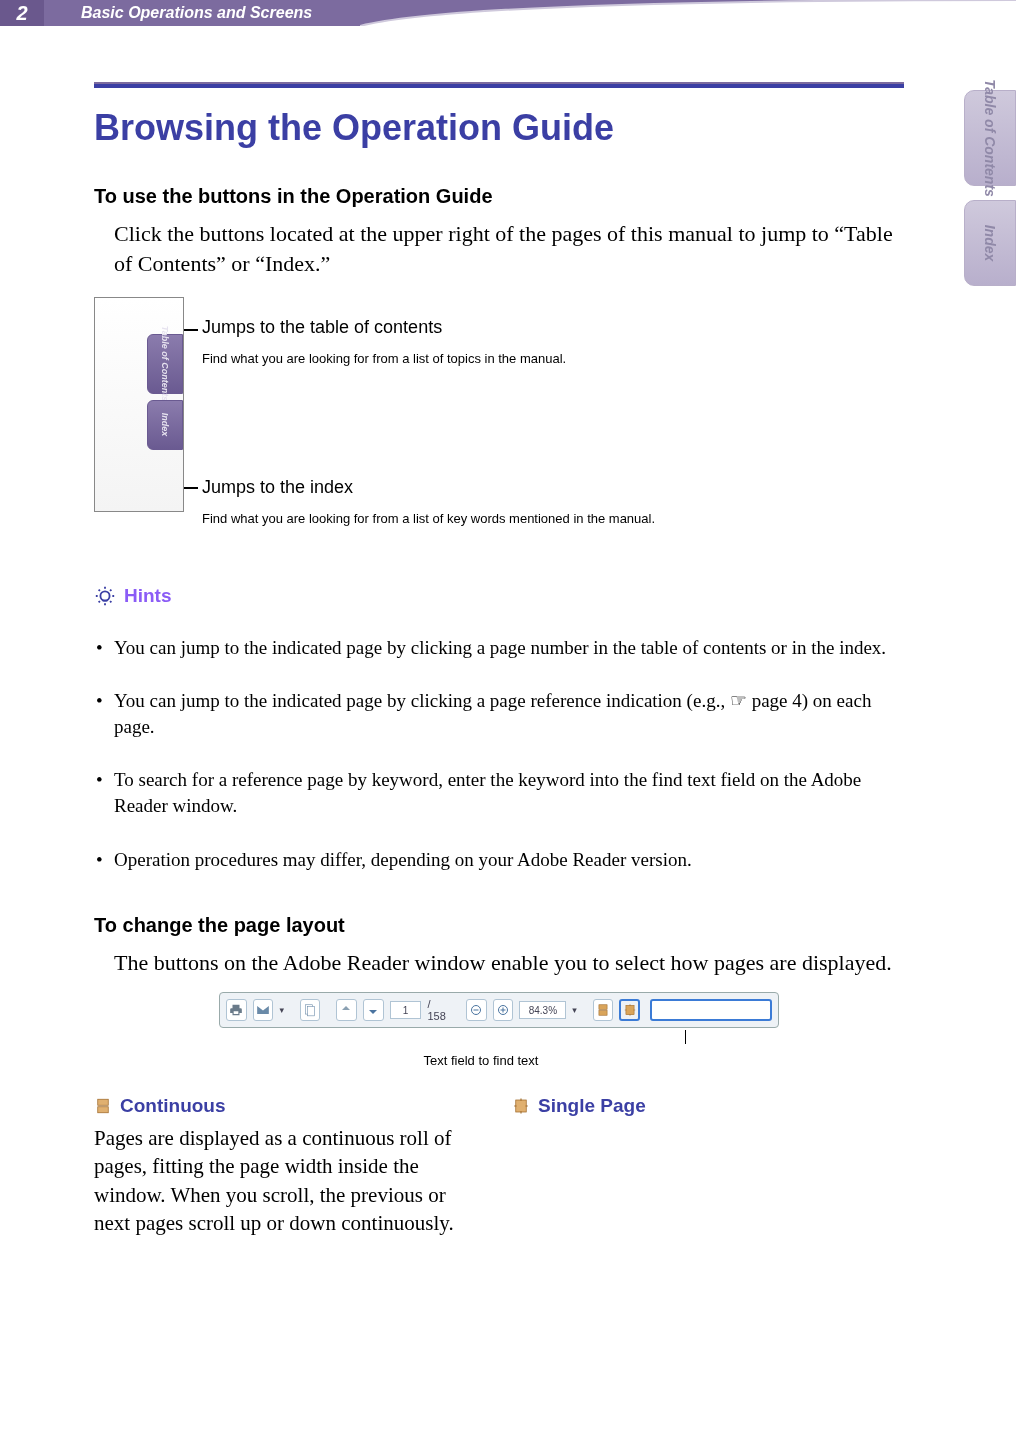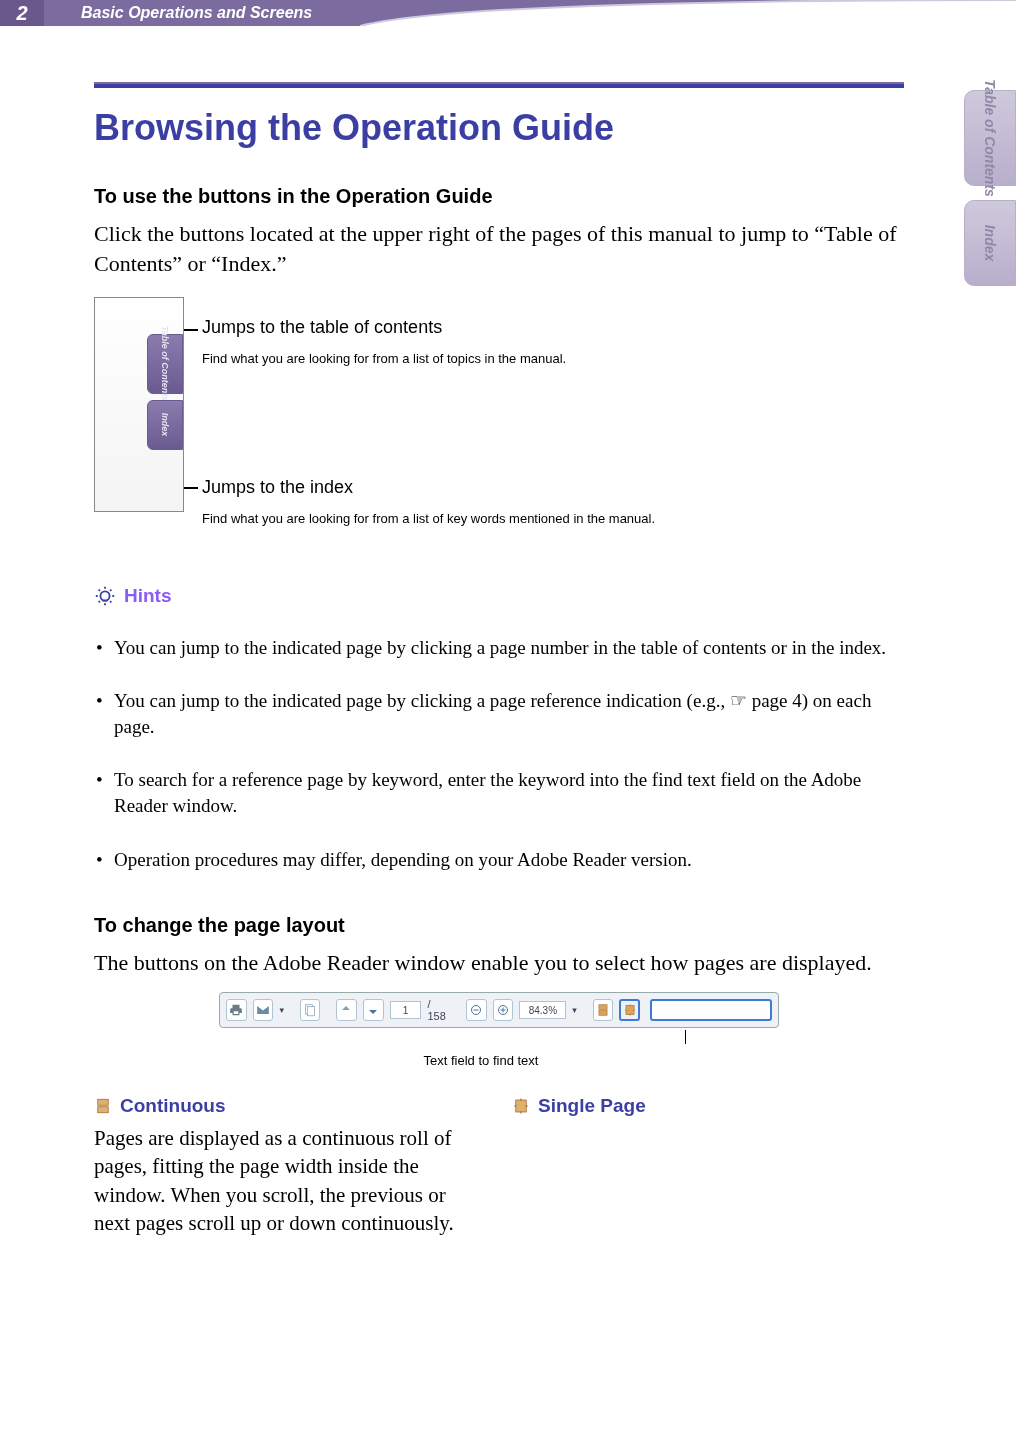--- a/index.html
+++ b/index.html
@@ -14,21 +14,21 @@
   
   .side-tab { position: absolute; right: 0; width: 52px; border-radius: 10px 0 0 10px; background: linear-gradient(#cfc9dc,#b8afcc); border:1px solid #b8afc9; display:flex; align-items:center; justify-content:center; }
   .side-tab.toc   { top: 90px;  height: 96px; }
   .side-tab.index { top: 200px; height: 86px; }
   .side-tab span { transform: rotate(90deg); font: italic 700 14px/1 Arial, sans-serif; color: #9089a8; white-space: nowrap; text-align:center; }
   
   .content { position: absolute; left: 94px; top: 82px; width: 810px; }
   .rule { height: 6px; border-top: 2px solid #7c6b9f; border-bottom: 4px solid #3b3fa4; margin-bottom: 18px; }
   h1.title { font: 700 36px/1.2 Arial, Helvetica, sans-serif; color: #3b3fa4; margin-bottom: 34px; }
   h2.sub  { font: 700 20px/1.3 Arial, Helvetica, sans-serif; color: #000; margin-bottom: 10px; }
-  p.body  { font: 400 22px/1.35 Georgia, serif; margin-bottom: 12px; }
+  p.body  { font: 400 22px/1.35 Georgia, serif; margin-bottom: 12px; margin-left: 20px; }
   
   .diagram { position: relative; height: 260px; margin: 18px 0 28px; }
   .diag-frame { position:absolute; left:0; top:0; width:90px; height:215px; border:1px solid #888; background:linear-gradient(#fff, #f4f4f4); }
   .mini-tab { position:absolute; right:0; width:36px; border-radius:6px 0 0 6px; background: linear-gradient(#8b7cad,#6a5a91); border:1px solid #6a5a91; display:flex; align-items:center; justify-content:center; }
   .mini-tab.toc   { top:36px; height:60px; }
   .mini-tab.index { top:102px; height:50px; }
   .mini-tab span { transform: rotate(90deg); font: italic 700 9px/1 Arial,sans-serif; color:#e6e2ef; white-space:nowrap; text-align:center; }
   .lead { position:absolute; background:#000; height:2px; }
   .lead.toc   { left:90px; top:32px;  width:14px; }
   .lead.index { left:90px; top:190px; width:14px; }

